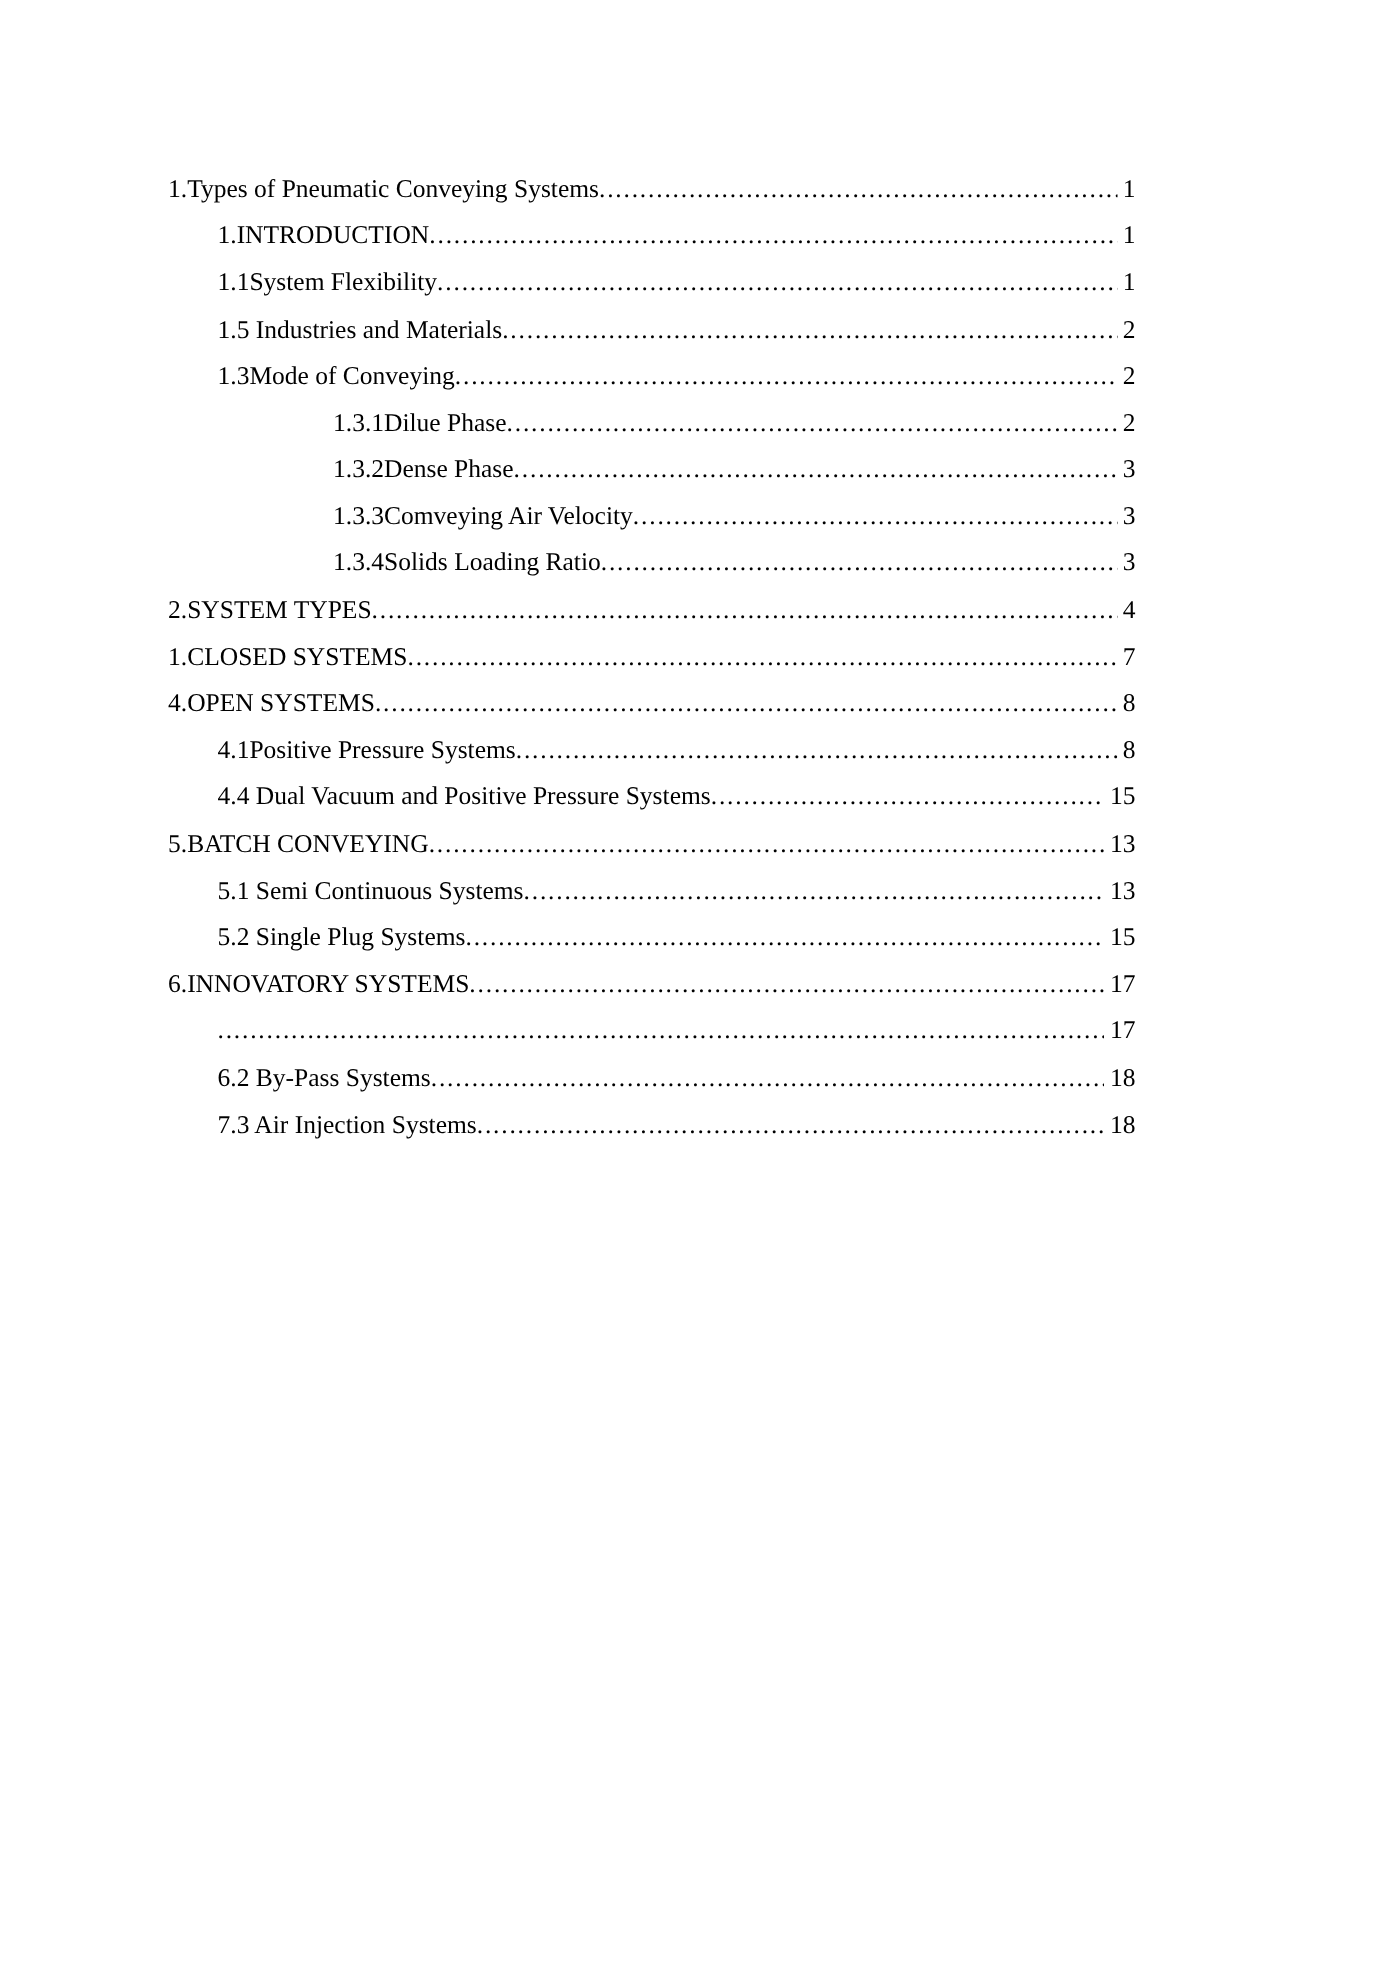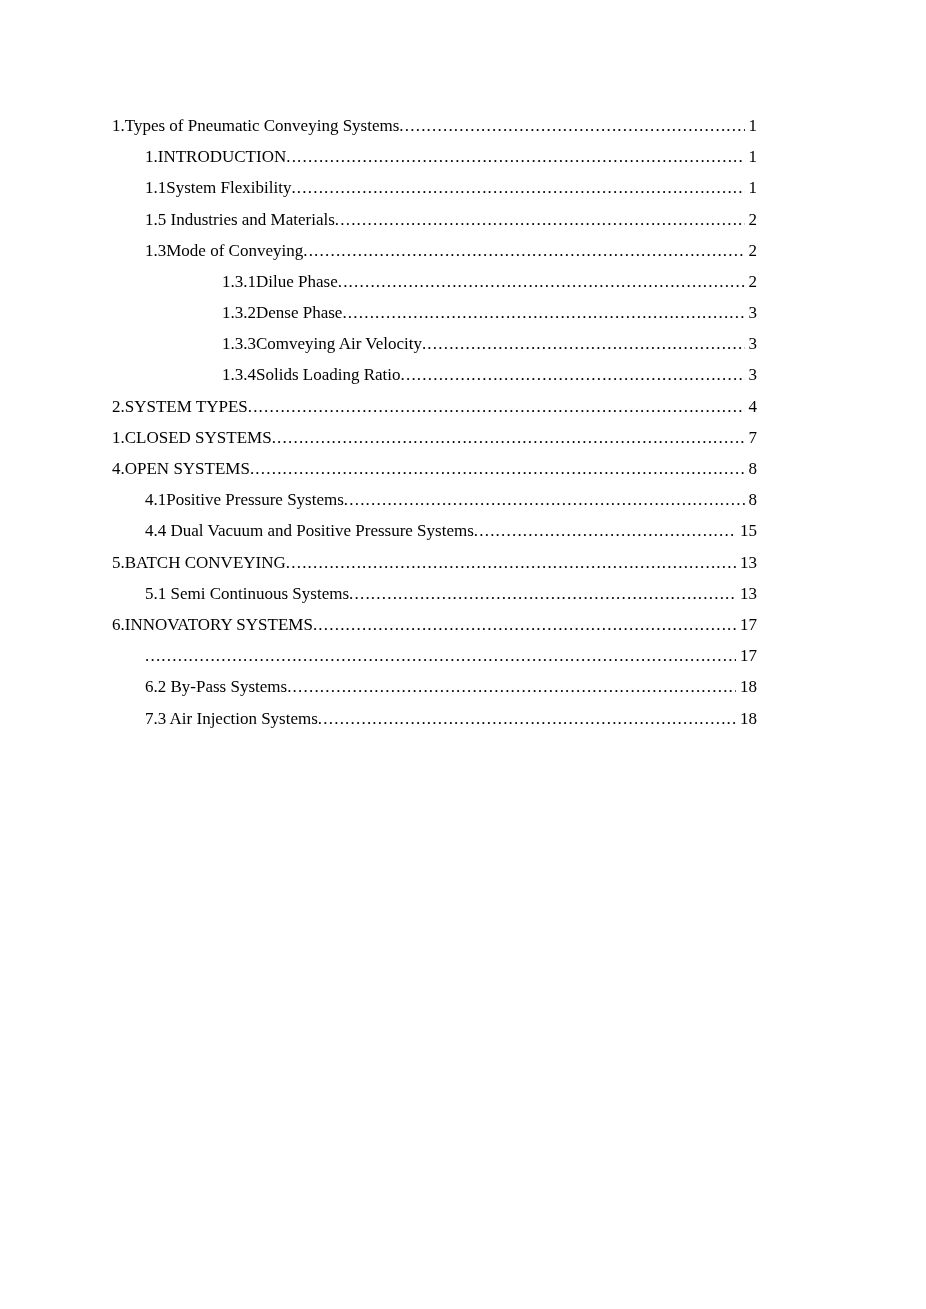--- a/index.html
+++ b/index.html
@@ -154,20 +154,25 @@
     <span class="toc-leader"></span>
     <span class="toc-page">13</span>
   </div>
 
   <div class="toc-row level-1">
     <span class="toc-label">5.1 Semi Continuous Systems</span>
     <span class="toc-leader"></span>
     <span class="toc-page">13</span>
   </div>
 
+  <div class="toc-row level-1">
+    <span class="toc-label">5.2 Single Plug Systems</span>
+    <span class="toc-leader"></span>
+    <span class="toc-page">15</span>
+  </div>
 
   <div class="toc-row level-0">
     <span class="toc-label">6.INNOVATORY SYSTEMS</span>
     <span class="toc-leader"></span>
     <span class="toc-page">17</span>
   </div>
 
   <div class="toc-row level-1">
     <span class="toc-leader"></span>
     <span class="toc-page">17</span>

